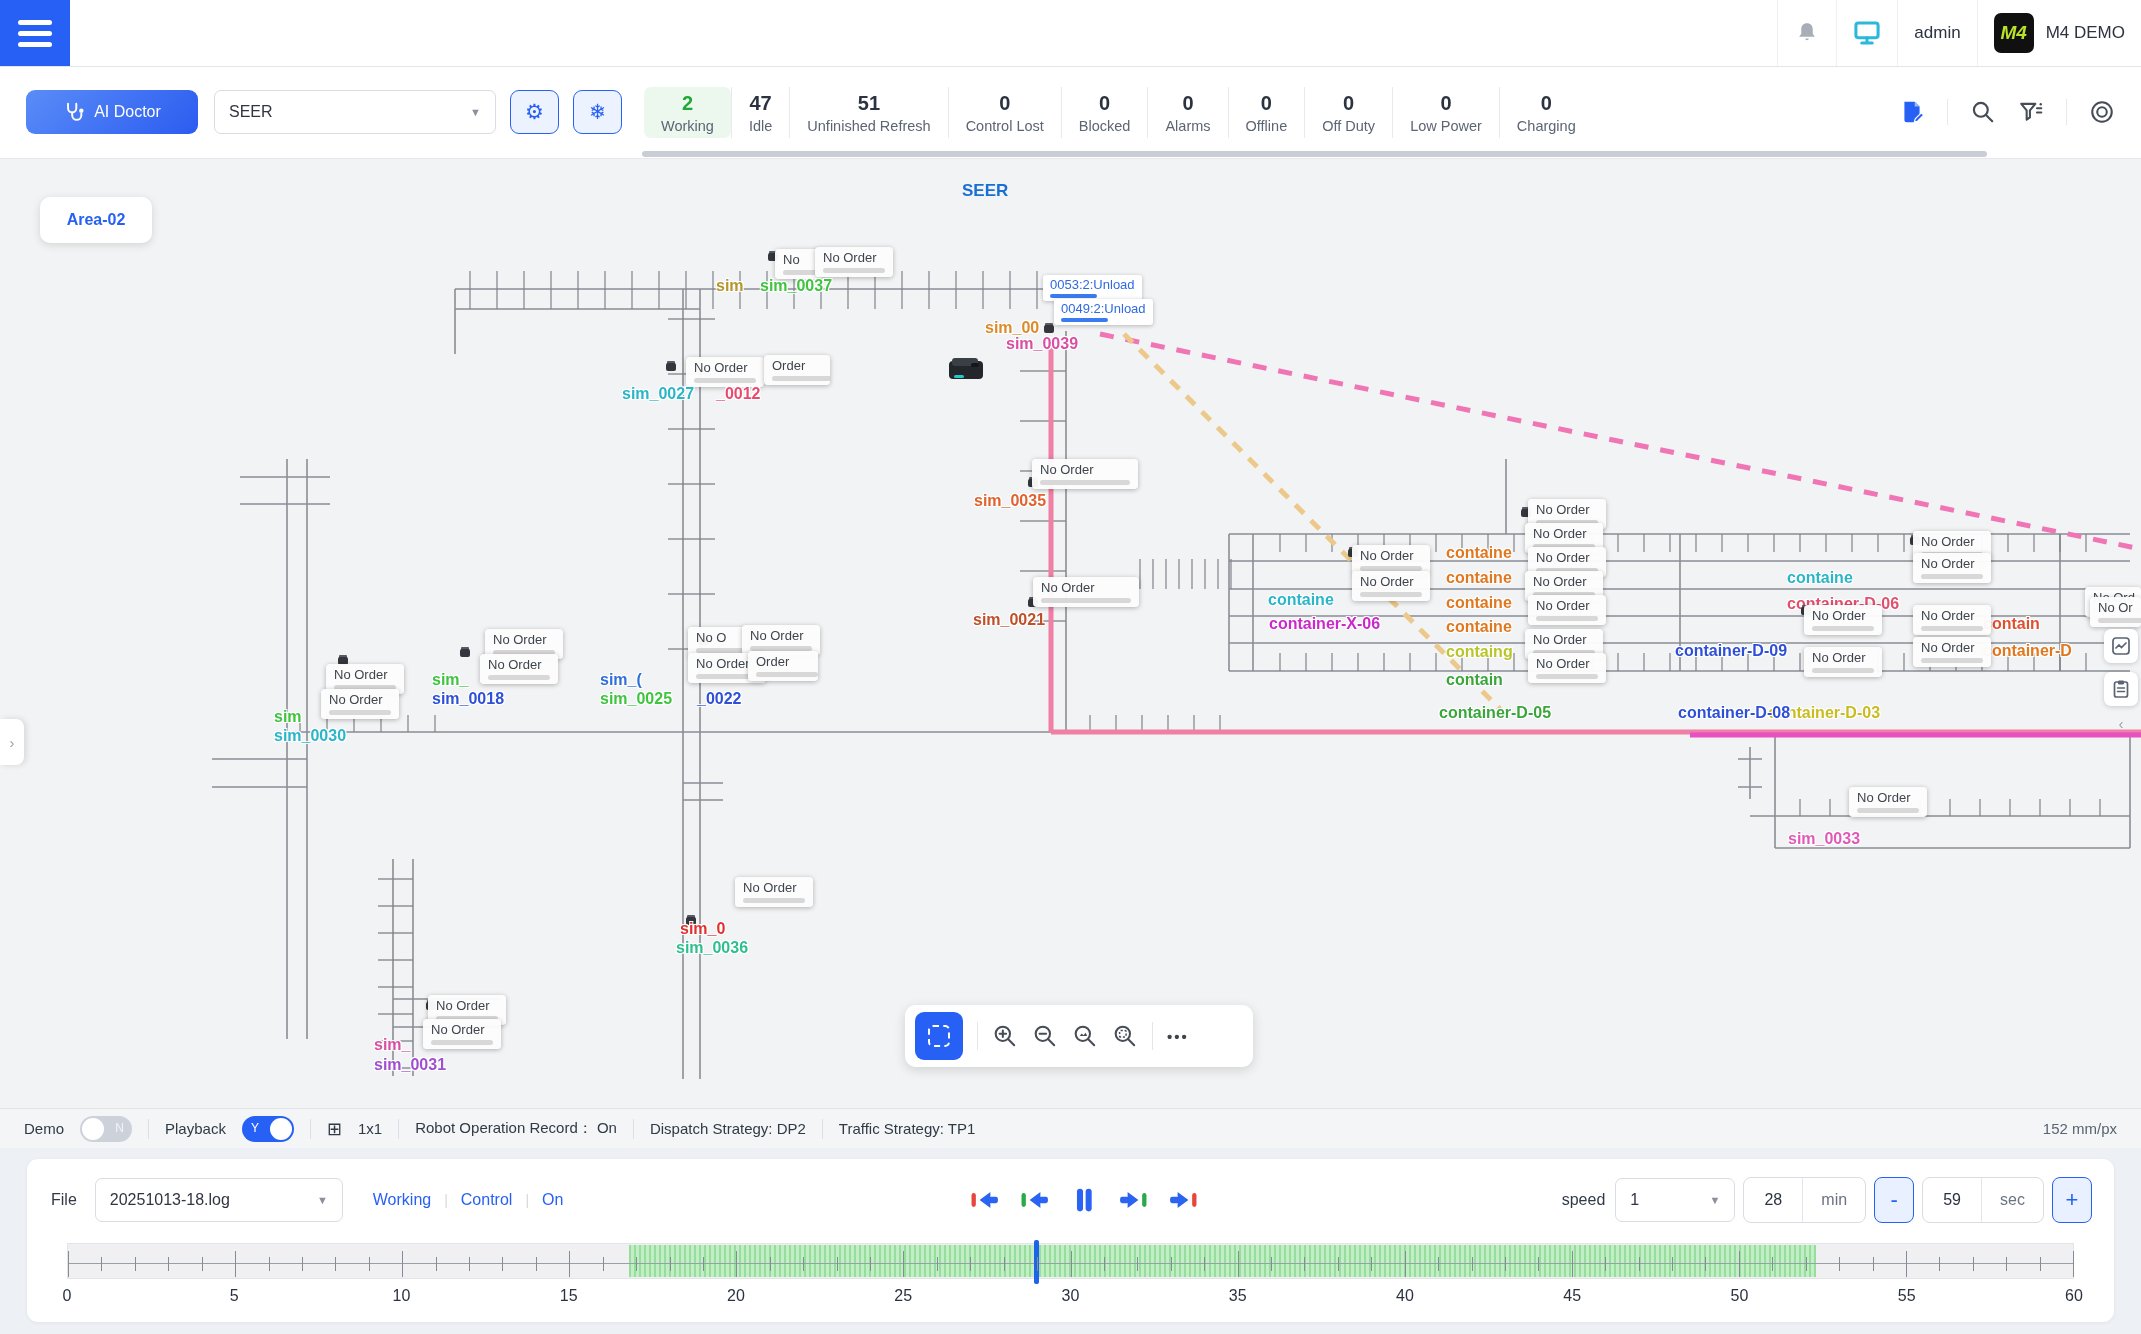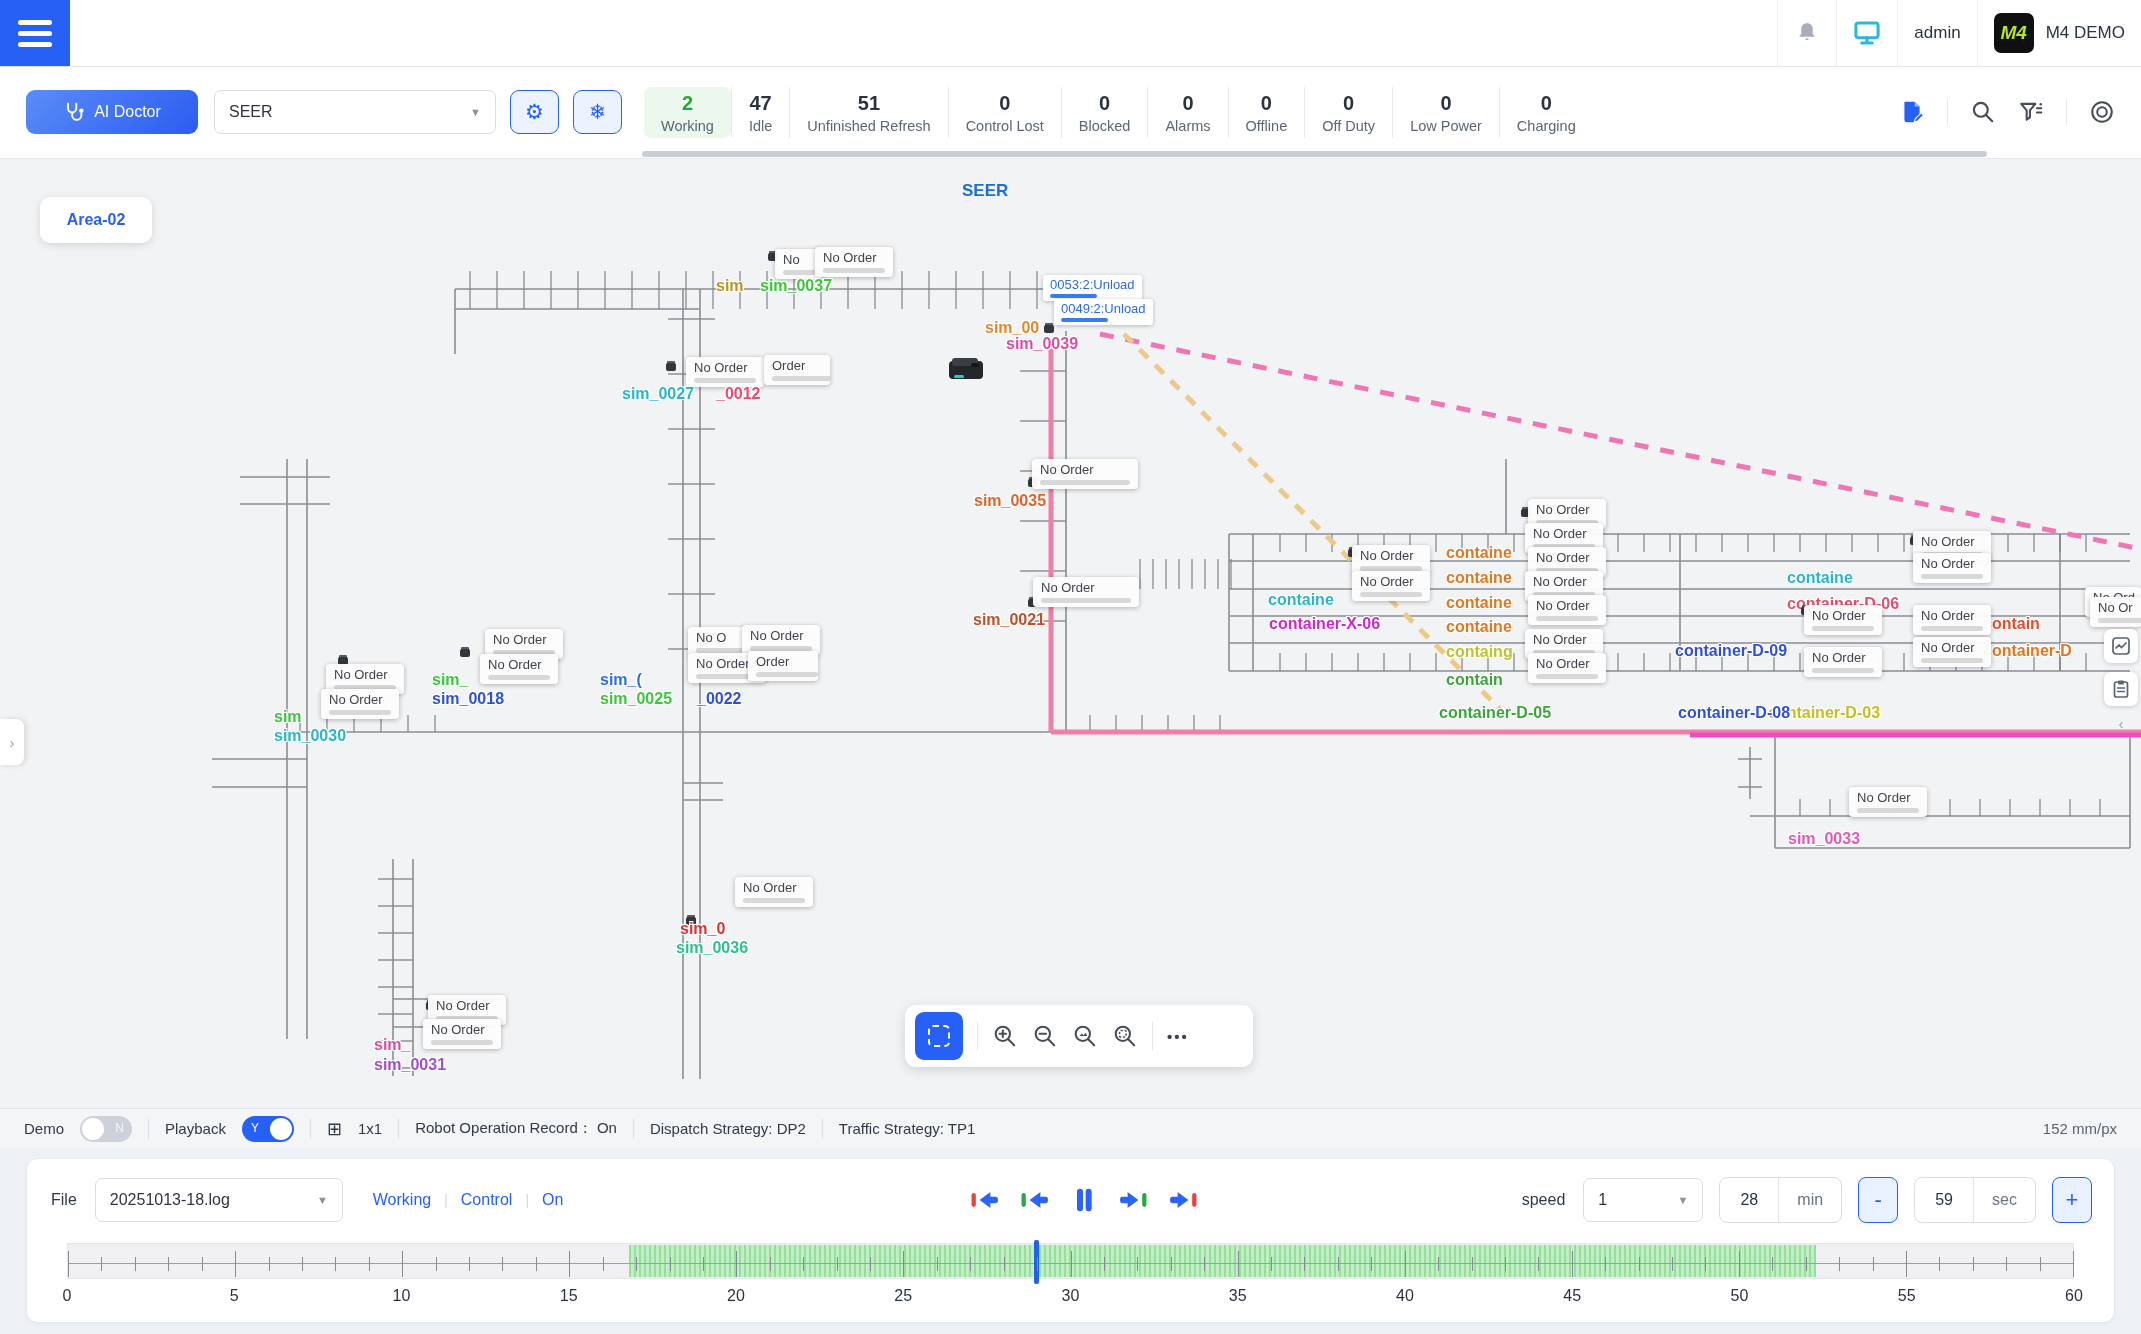--- a/index.html
+++ b/index.html
@@ -122,21 +122,21 @@
     box-shadow:0 1px 4px rgba(20,40,80,.06); }
   .row1 { position:absolute; left:24px; right:22px; top:17px; height:48px;
     display:flex; align-items:center; }
   .file-label,.speed-label { font-size:16px; color:#303a46; }
   .file-select { width:248px; margin-left:18px; }
   .links { display:flex; align-items:center; gap:13px; margin-left:30px; }
   .link { color:#2760f5; font-size:16px; cursor:pointer; }
   .lsep { color:#d4d8df; font-size:14px; }
   .transport { position:absolute; left:920px; display:flex; align-items:center; gap:22px; }
   .tr-btn { cursor:pointer; display:flex; }
-  .right-controls { margin-left:auto; display:flex; align-items:center; gap:16px; }
+  .right-controls { margin-left:auto; display:flex; align-items:center; gap:8px; }
   .speed-select { width:120px; margin-left:2px; }
   .numgroup { display:flex; border:1px solid #d8dce3; border-radius:8px; height:46px;
     overflow:hidden; }
   .numgroup .cell { display:flex; align-items:center; justify-content:center;
     font-size:16px; color:#2b3340; padding:0 18px; min-width:58px; }
   .numgroup .unit { border-left:1px solid #e3e6ea; color:#6a7380; }
   .pm-btn { width:40px; height:46px; border-radius:8px; background:#e9f0ff;
     border:1px solid #2760f5; color:#2760f5; font-size:22px; display:flex;
     align-items:center; justify-content:center; cursor:pointer; }
   .timeline { position:absolute; left:40px; right:40px; top:84px; height:70px; }

